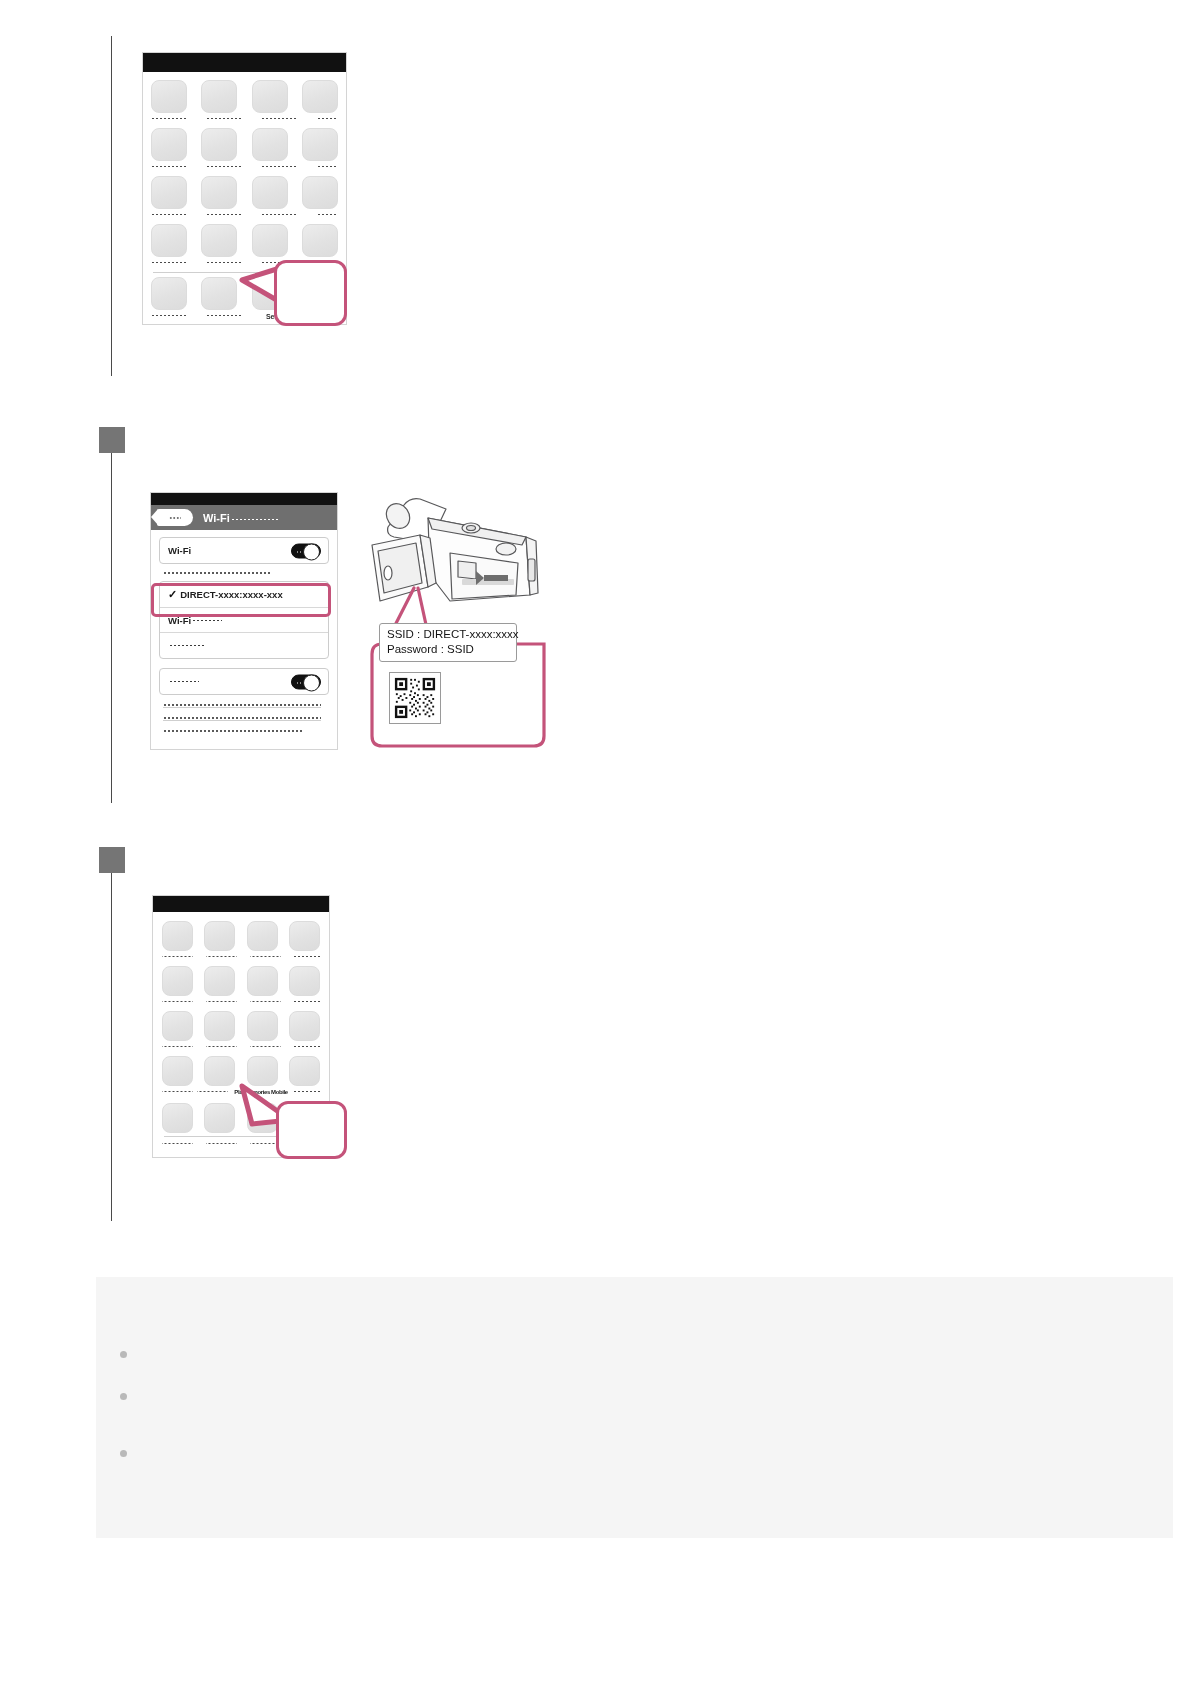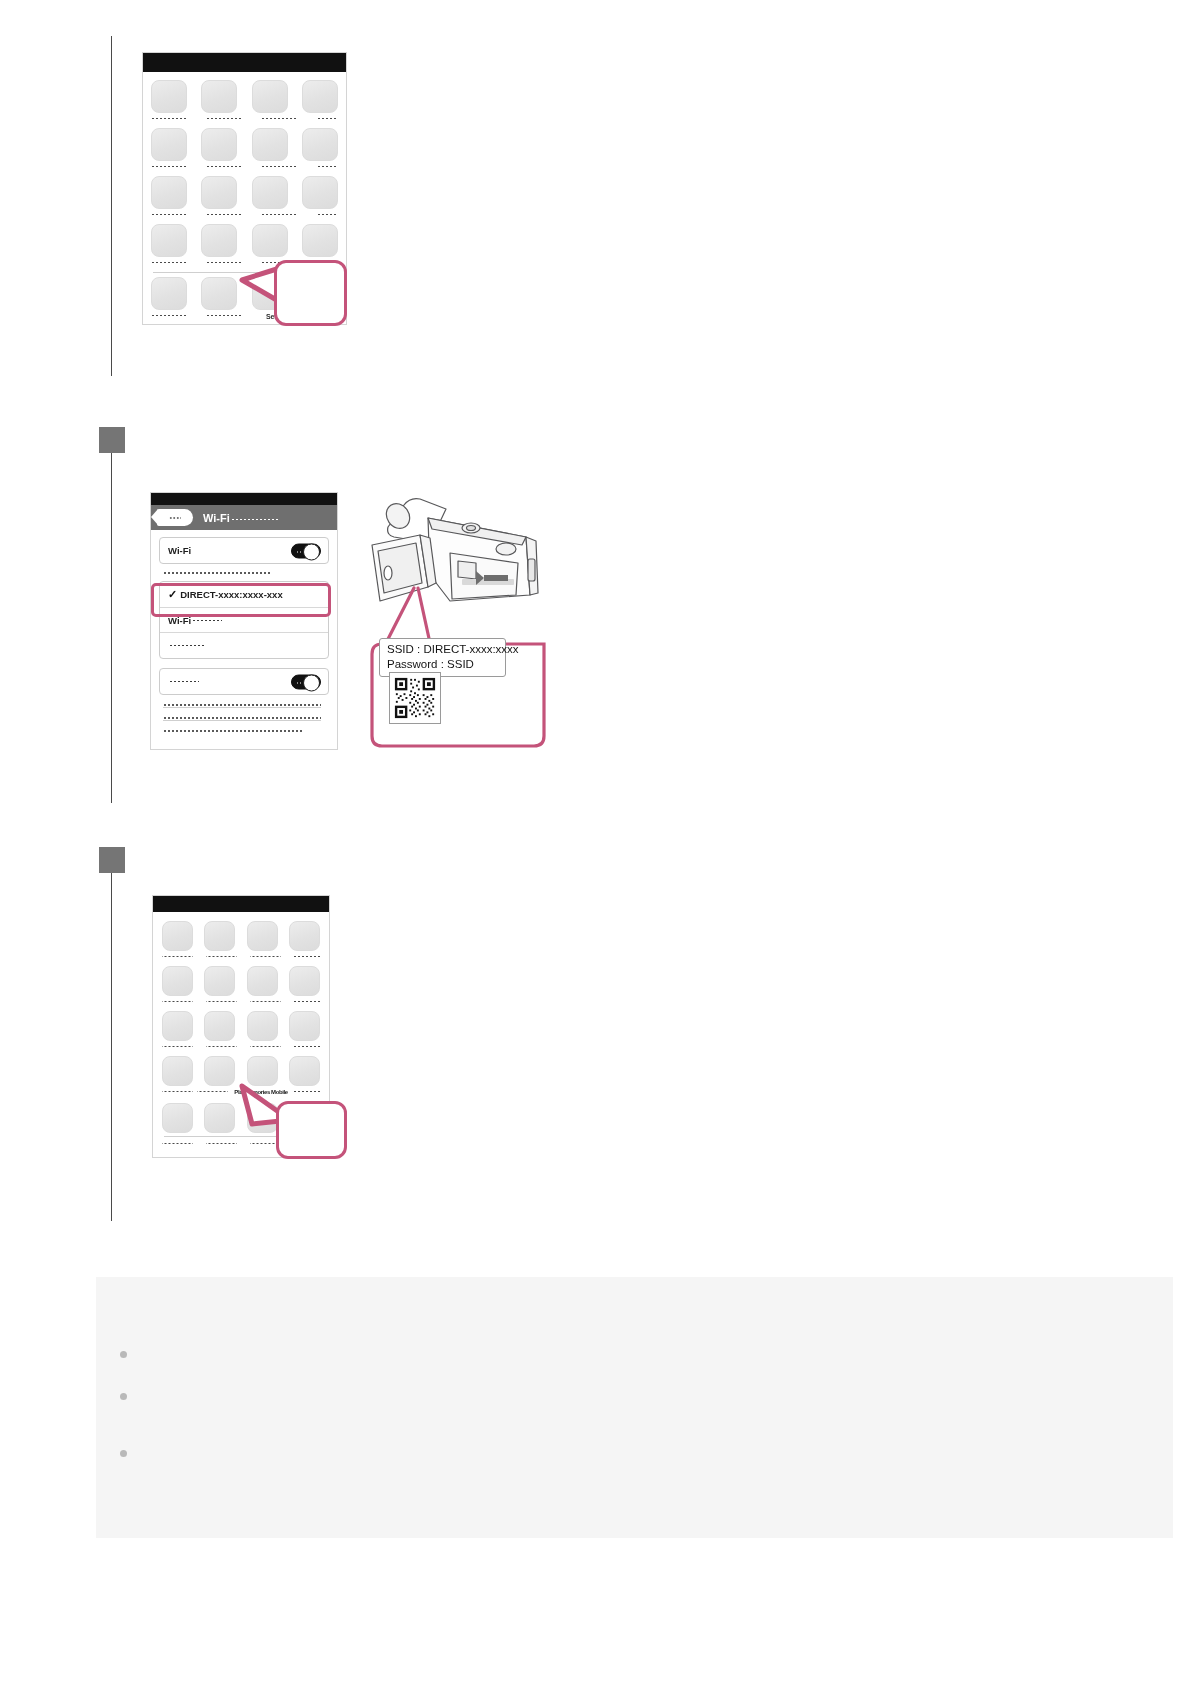--- a/index.html
+++ b/index.html
@@ -459,21 +459,21 @@
 
       <path d="M62 52 L72 55 L78 100 L70 104 Z" fill="#f4f4f4"></path>
     </g>
   </svg>
 
   <svg style="position:absolute; left:318px; top:560px; width:210px; height:195px;" viewBox="0 0 210 195">
     <path d="M28 83 L56 28 M72 83 L60 28" stroke="#c4537a" stroke-width="3.2" fill="none" stroke-linecap="round"></path>
     <path d="M186 84 L24 84 Q14 84 14 94 L14 176 Q14 186 24 186 L176 186 Q186 186 186 176 L186 94 Q186 84 186 84 Z" stroke="#c4537a" stroke-width="3.2" fill="#ffffff" fill-opacity="0"></path>
   </svg>
 
-  <div class="ssid-card" style="left:339px; top:638px; width:127px;">
+  <div class="ssid-card" style="left:339px; top:623px; width:138px;">
     <div>SSID : DIRECT-xxxx:xxxx</div>
     <div>Password : SSID</div>
   </div>
 
   <div class="qr" style="left:349px; top:672px; width:52px; height:52px;">
     <svg viewBox="0 0 46 46" style="width:100%;height:100%;">
       <rect width="46" height="46" fill="#ffffff"></rect>
       <g fill="#111111">
         <rect x="2" y="2" width="13" height="13"></rect>
         <rect x="31" y="2" width="13" height="13"></rect>

